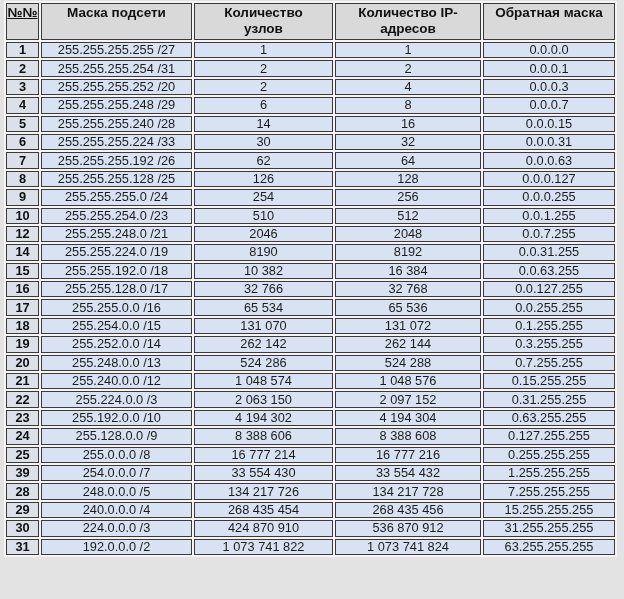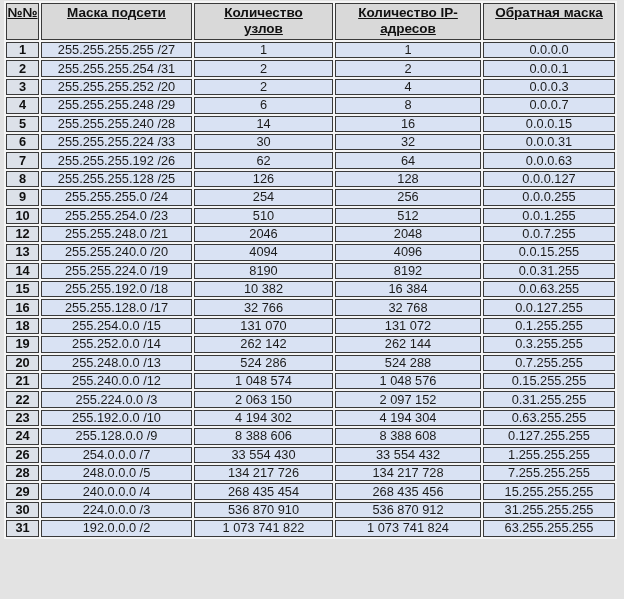--- a/index.html
+++ b/index.html
@@ -38,21 +38,20 @@
   th {
     background: #d9d9d9;
     color: #111111;
     font-weight: bold;
     font-size: 13.5px;
     line-height: 16px;
     vertical-align: top;
     height: 34px;
     padding-top: 1px;
     white-space: pre-line;
-    text-decoration: underline;
   }
   th.col-num {
     text-decoration: underline;
   }
   td {
     height: 14.4px;
     font-size: 12.8px;
     line-height: 14px;
     vertical-align: middle;
     color: #1c1c1c;
@@ -162,27 +161,20 @@
           <td class="data">0.0.1.255</td>
         </tr>
         <tr>
           <td class="num">12</td>
           <td class="data">255.255.248.0 /21</td>
           <td class="data">2046</td>
           <td class="data">2048</td>
           <td class="data">0.0.7.255</td>
         </tr>
         <tr>
-          <td class="num">13</td>
-          <td class="data">255.255.240.0 /20</td>
-          <td class="data">4094</td>
-          <td class="data">4096</td>
-          <td class="data">0.0.15.255</td>
-        </tr>
-        <tr>
           <td class="num">14</td>
           <td class="data">255.255.224.0 /19</td>
           <td class="data">8190</td>
           <td class="data">8192</td>
           <td class="data">0.0.31.255</td>
         </tr>
         <tr>
           <td class="num">15</td>
           <td class="data">255.255.192.0 /18</td>
           <td class="data">10 382</td>
@@ -190,20 +182,27 @@
           <td class="data">0.0.63.255</td>
         </tr>
         <tr>
           <td class="num">16</td>
           <td class="data">255.255.128.0 /17</td>
           <td class="data">32 766</td>
           <td class="data">32 768</td>
           <td class="data">0.0.127.255</td>
         </tr>
         <tr>
+          <td class="num">17</td>
+          <td class="data">255.255.0.0 /16</td>
+          <td class="data">65 534</td>
+          <td class="data">65 536</td>
+          <td class="data">0.0.255.255</td>
+        </tr>
+        <tr>
           <td class="num">18</td>
           <td class="data">255.254.0.0 /15</td>
           <td class="data">131 070</td>
           <td class="data">131 072</td>
           <td class="data">0.1.255.255</td>
         </tr>
         <tr>
           <td class="num">19</td>
           <td class="data">255.252.0.0 /14</td>
           <td class="data">262 142</td>
@@ -239,21 +238,28 @@
           <td class="data">0.63.255.255</td>
         </tr>
         <tr>
           <td class="num">24</td>
           <td class="data">255.128.0.0 /9</td>
           <td class="data">8 388 606</td>
           <td class="data">8 388 608</td>
           <td class="data">0.127.255.255</td>
         </tr>
         <tr>
-          <td class="num">26</td>
+          <td class="num">25</td>
+          <td class="data">255.0.0.0 /8</td>
+          <td class="data">16 777 214</td>
+          <td class="data">16 777 216</td>
+          <td class="data">0.255.255.255</td>
+        </tr>
+        <tr>
+          <td class="num">39</td>
           <td class="data">254.0.0.0 /7</td>
           <td class="data">33 554 430</td>
           <td class="data">33 554 432</td>
           <td class="data">1.255.255.255</td>
         </tr>
         <tr>
           <td class="num">28</td>
           <td class="data">248.0.0.0 /5</td>
           <td class="data">134 217 726</td>
           <td class="data">134 217 728</td>
@@ -262,21 +268,21 @@
         <tr>
           <td class="num">29</td>
           <td class="data">240.0.0.0 /4</td>
           <td class="data">268 435 454</td>
           <td class="data">268 435 456</td>
           <td class="data">15.255.255.255</td>
         </tr>
         <tr>
           <td class="num">30</td>
           <td class="data">224.0.0.0 /3</td>
-          <td class="data">536 870 910</td>
+          <td class="data">424 870 910</td>
           <td class="data">536 870 912</td>
           <td class="data">31.255.255.255</td>
         </tr>
         <tr>
           <td class="num">31</td>
           <td class="data">192.0.0.0 /2</td>
           <td class="data">1 073 741 822</td>
           <td class="data">1 073 741 824</td>
           <td class="data">63.255.255.255</td>
         </tr>

